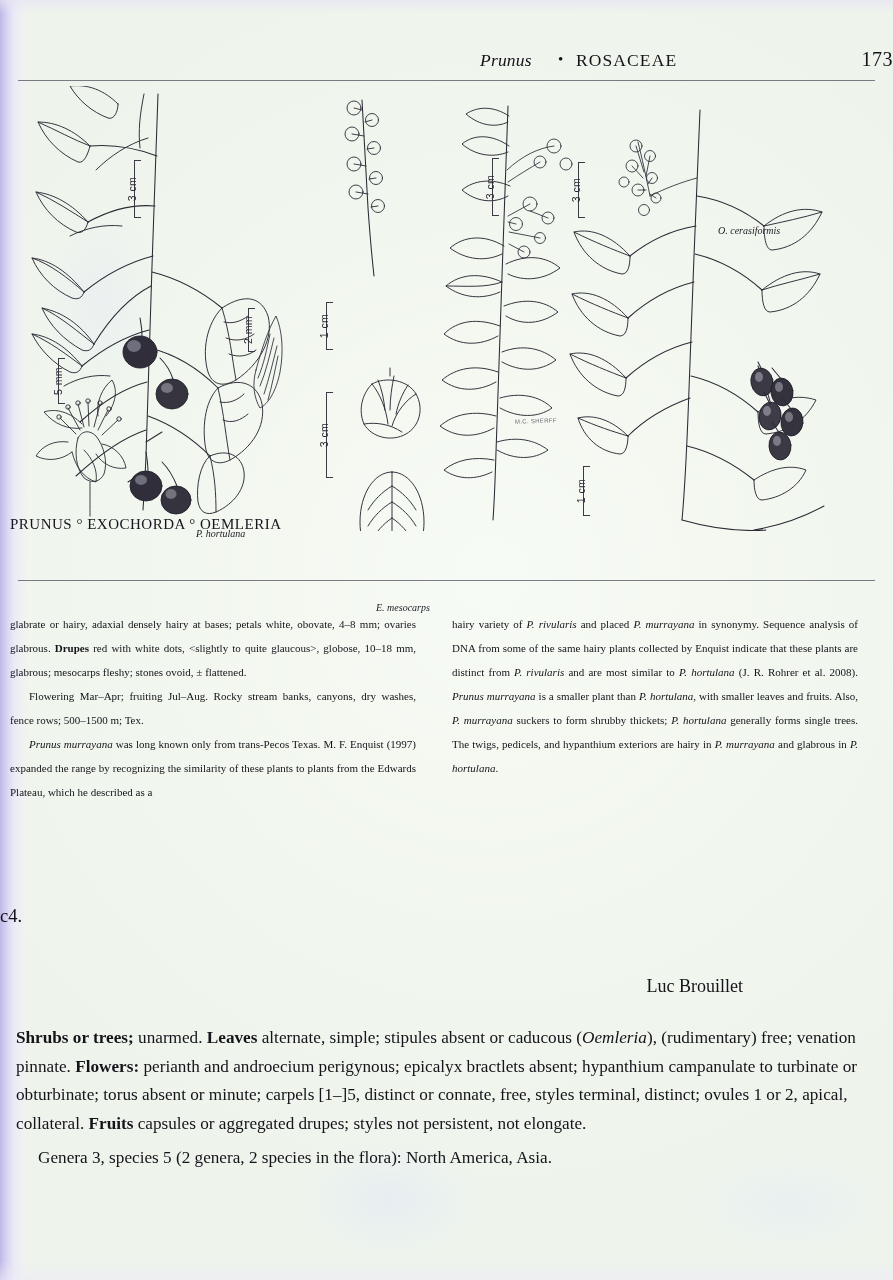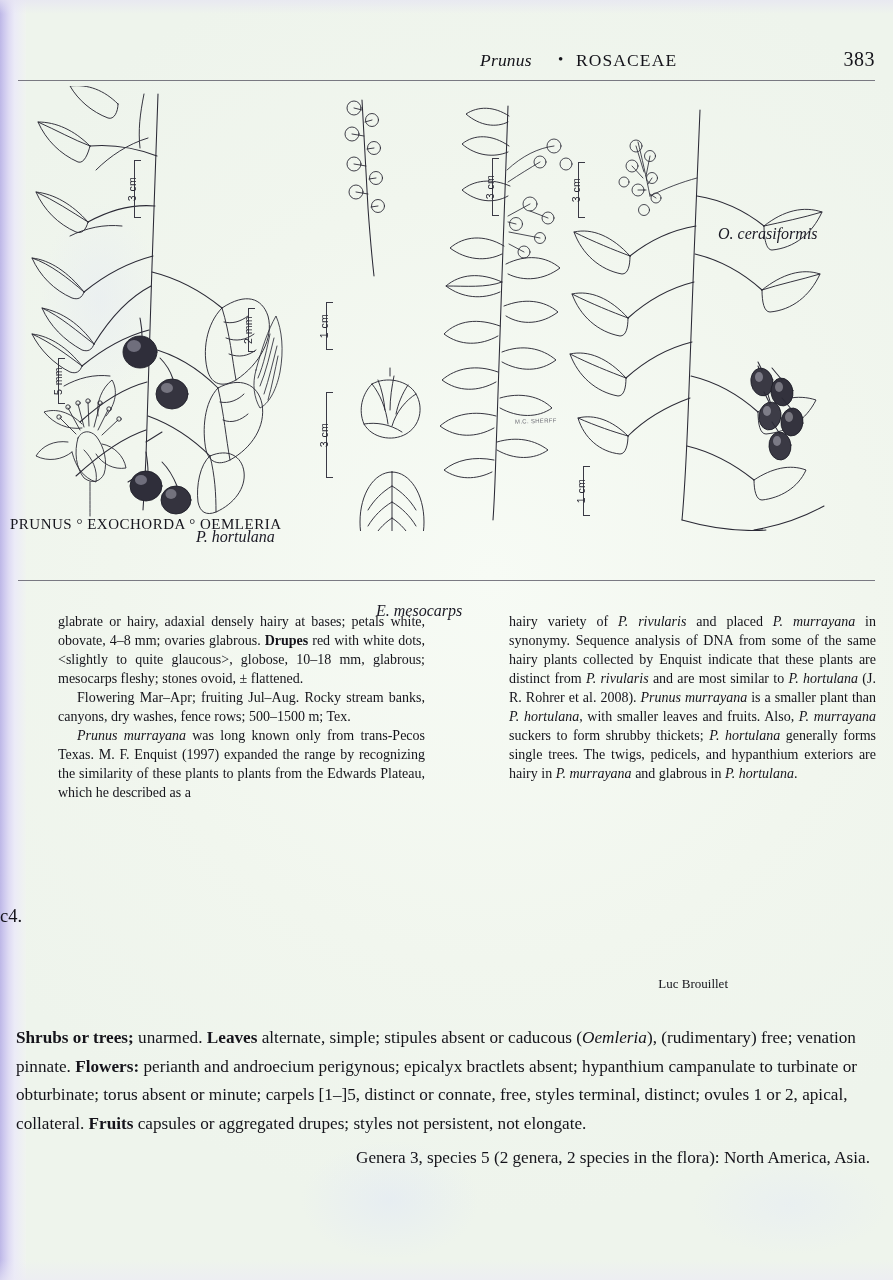--- a/index.html
+++ b/index.html
@@ -48,21 +48,21 @@
   }
 
   .content {
     position: absolute;
     inset: 0;
   }
 
   
   #runhead {
     position: absolute;
-    left: 18px; right: 18px;
+    left: 18px; right: 0;
     top: 50px;
     height: 26px;
   }
   #runhead .genus {
     position: absolute;
     left: 462px; top: 0;
     font-style: italic;
     font-size: 17.5px;
     letter-spacing: .2px;
   }
@@ -98,21 +98,21 @@
     left: 10px;
     top: 86px;
     width: 870px;
     height: 445px;
   }
   #plate svg { display:block; width:100%; height:100%; }
 
   .fig-label {
     position: absolute;
     font-style: italic;
-    font-size: 16px;
+    font-size: 10px;
     color: #1a1924;
     white-space: nowrap;
   }
   #label-hortulana { left: 186px; top: 442px; }
   #label-racemosa  { left: 366px; top: 516px; }
   #label-cerasiformis { left: 708px; top: 139px; }
 
   .scalebar {
     position: absolute;
     color: #2a2935;
@@ -181,25 +181,24 @@
   #body-cols {
     position: absolute;
     left: 10px;
     top: 612px;
     width: 866px;
     display: flex;
     gap: 36px;
   }
   .col {
     width: 406px;
-    font-size: 14px;
-    line-height: 19px;
+    font-size: 11px;
+    line-height: 24px;
     text-align: justify;
     hyphens: none;
-    margin-left: 48px;
   }
   .col p { margin: 0; }
   .col p.indent { text-indent: 19px; }
   .col i { font-style: italic; }
   .col b { font-weight: bold; }
 
   
   #taxon-head {
     position: absolute;
     left: 0;
@@ -212,38 +211,38 @@
     position: absolute;
     left: 0; top: 0;
     font-size: 18.5px;
   }
   #taxon-head .hl1 { display: block; padding-left: 62px; }
   #taxon-head .hl2 { display: block; padding-left: 88px; }
   .sc { font-variant: small-caps; letter-spacing: .3px; }
 
   #taxon-author {
     position: absolute;
-    right: 165px;
+    right: 150px;
     top: 976px;
-    font-size: 13px;
+    font-size: 18px;
     text-align: center;
   }
 
   
   #description {
     position: absolute;
     left: 10px;
     top: 1018px;
     width: 866px;
     font-size: 17.2px;
     line-height: 28.5px;
     text-align: left;
   }
   #description p { margin: 6px; }
-  #description p.indent { text-indent: 22px; text-align: right; }
+  #description p.indent { text-indent: 22px; }
   #description b { font-weight: bold; }
   #description i { font-style: italic; }
 
   
   .blotch {
     position: absolute;
     border-radius: 50%;
     pointer-events: none;
   }
   #b1 { left: 300px; top: 1140px; width: 180px; height: 120px;
@@ -264,21 +263,21 @@
   <div class="blotch" id="b2"></div>
   <div class="blotch" id="b3"></div>
 </div>
 
 <div class="content">
 
   <div id="runhead">
     <span class="genus">Prunus</span>
     <span class="dot">•</span>
     <span class="family">ROSACEAE</span>
-    <span class="pageno">383</span>
+    <span class="pageno">173</span>
   </div>
   <div id="runhead-rule"></div>
 
   <div id="plate">
     <svg viewBox="0 0 870 445" xmlns="http://www.w3.org/2000/svg">
       <g fill="none" stroke="#2b2a36" stroke-width="1.05" stroke-linecap="round" stroke-linejoin="round">
 
         <path d="M148 8 C146 60 144 120 142 180 C140 250 138 310 136 370 C135 395 134 410 133 424"></path>
         <path d="M143 170 C120 176 96 188 74 206"></path>
         <path d="M141 200 C118 212 100 232 84 258"></path>

